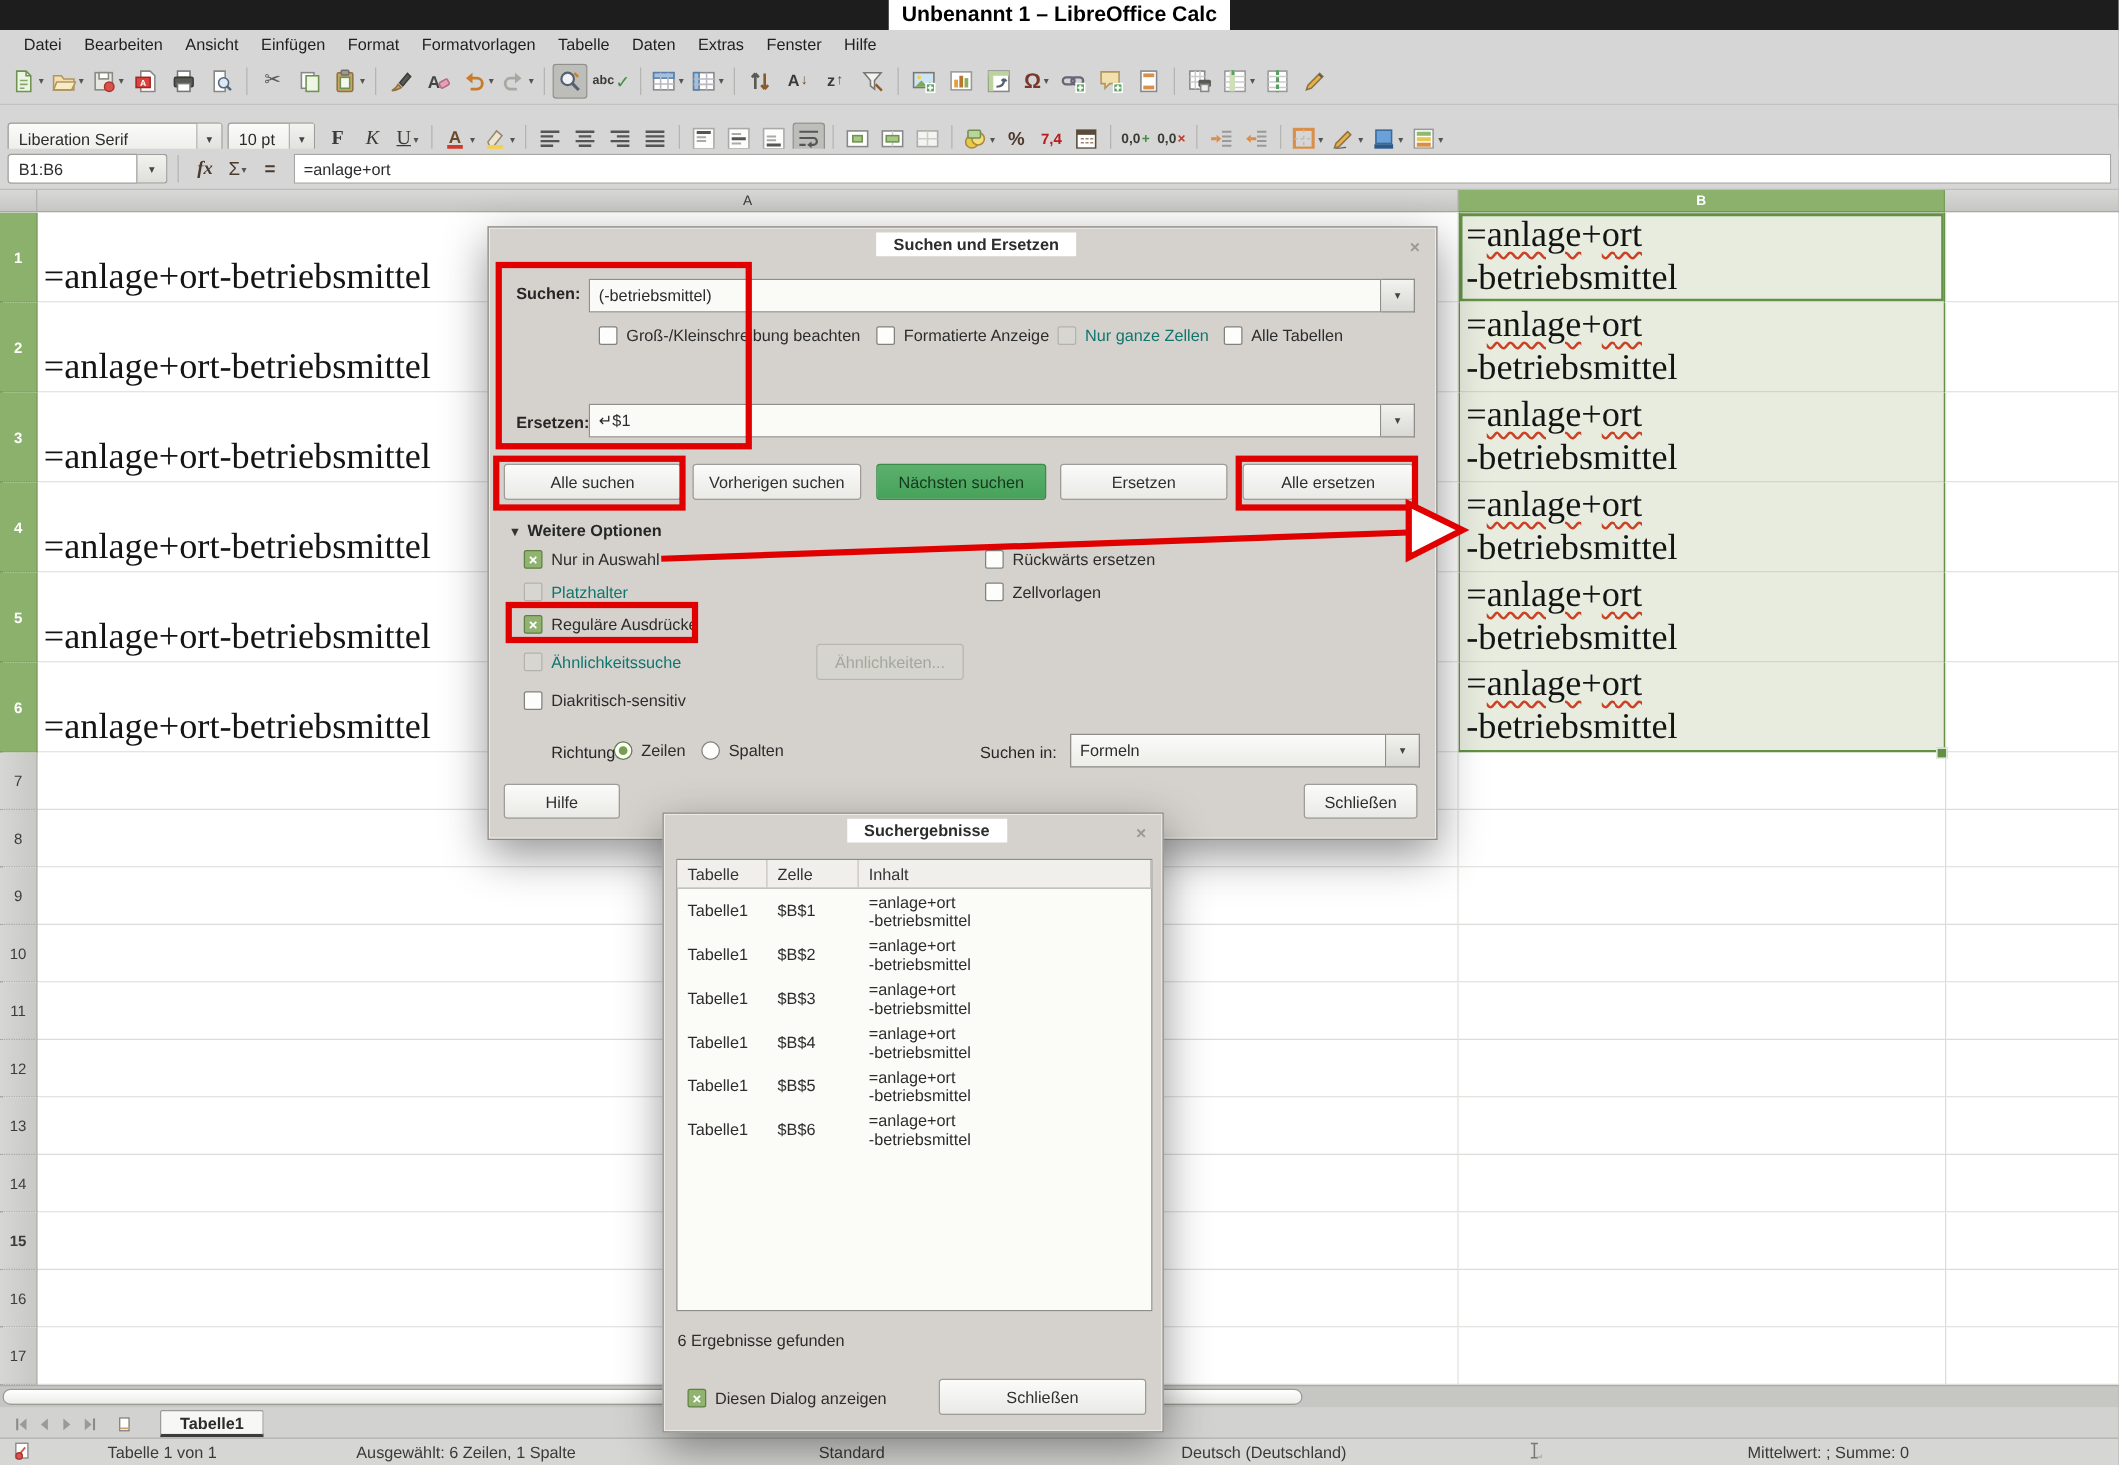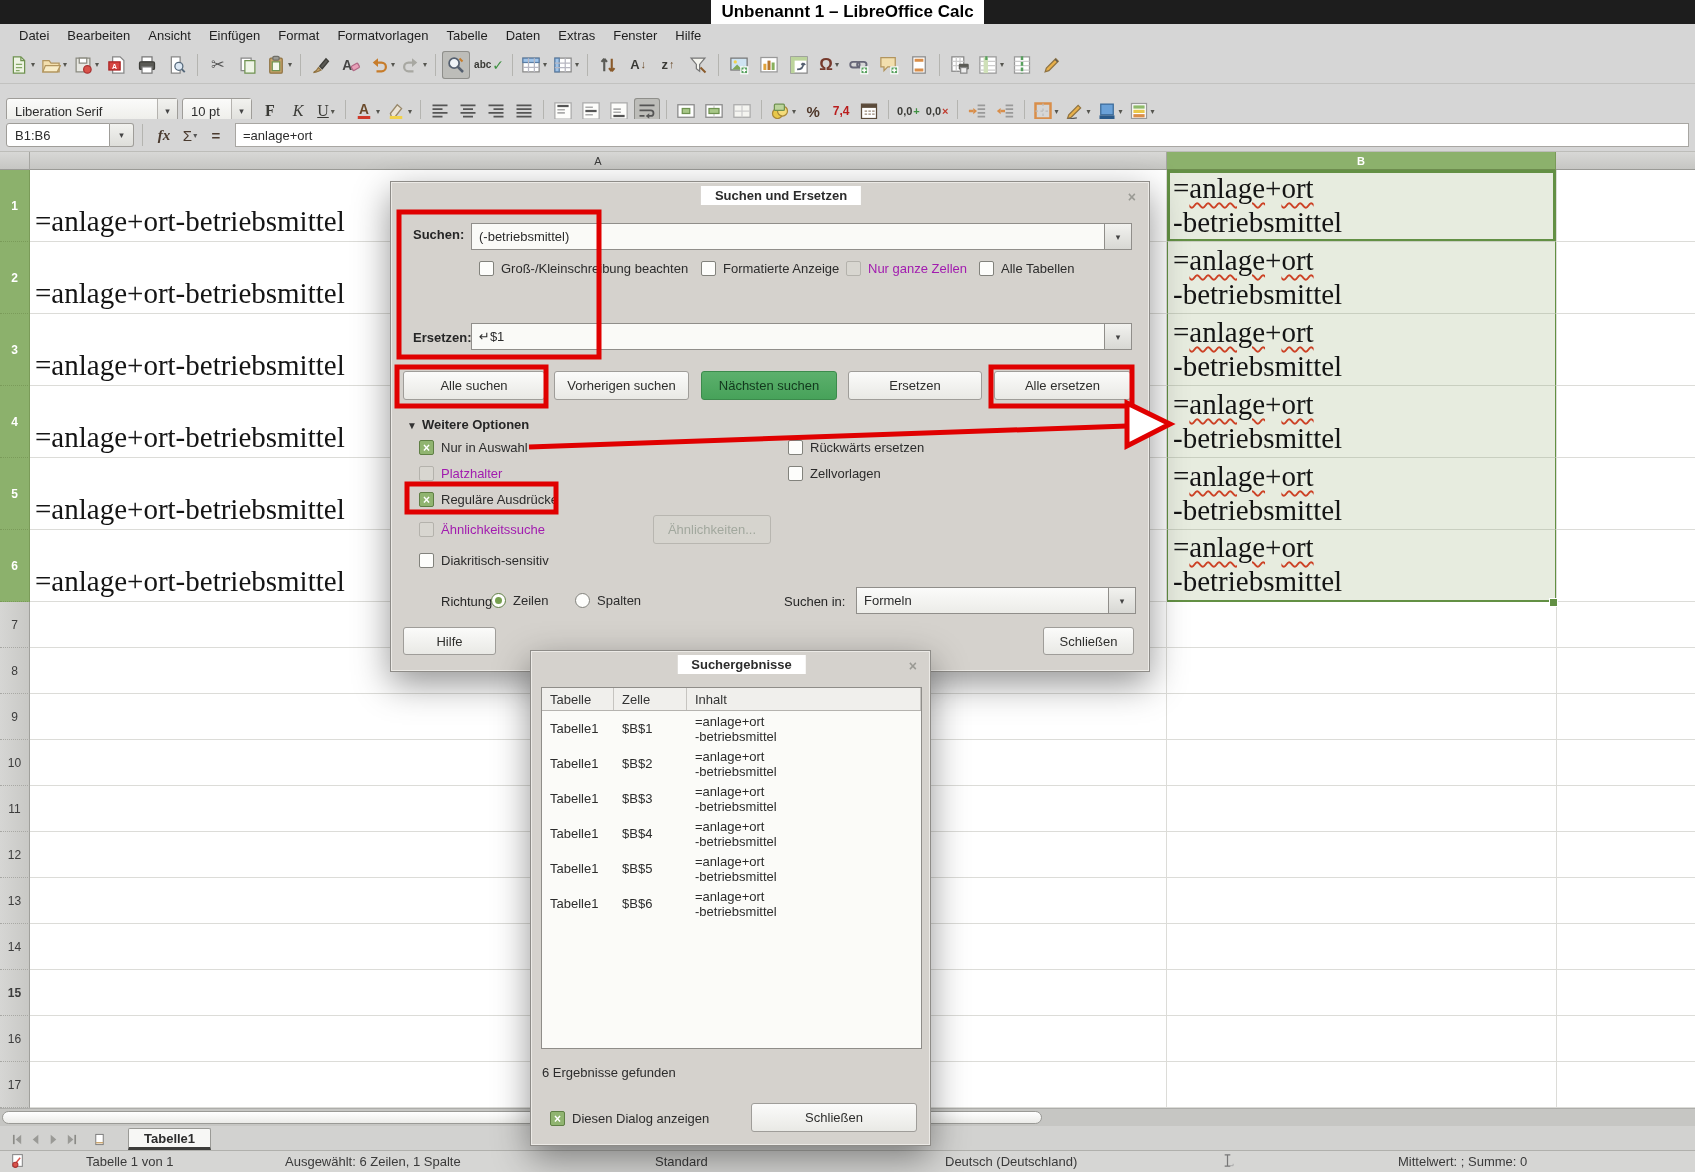--- a/index.html
+++ b/index.html
@@ -115,21 +115,21 @@
   .flabel{position:absolute;font-size:13px;font-weight:bold;color:#262626;}
   .combo{position:absolute;display:flex;height:27px;}
   .combo .field{flex:1;background:#fafaf7;border:1px solid #908e8a;font-size:13px;display:flex;
                 align-items:center;padding-left:7px;}
   .combo .drop{width:27px;border:1px solid #908e8a;border-left:none;background:linear-gradient(#f2f2ef,#d8d8d4);
                display:flex;align-items:center;justify-content:center;font-size:9px;color:#444;}
   .ck{position:absolute;display:flex;align-items:center;gap:7px;font-size:13px;color:#2c2c2c;white-space:nowrap;}
   .ck .box{width:15px;height:15px;background:#fdfdfb;border:1px solid #82827c;border-radius:2px;flex:none;
            display:flex;align-items:center;justify-content:center;font-size:12px;font-weight:bold;color:#fff;line-height:1;}
   .ck.checked .box{background:#90b470;border-color:#5f7f44;}
-  .ck.disabled{color:#a21caf;}
+  .ck.disabled{color:#0f766e;}
   .ck.disabled .box{background:#d8d6d0;border-color:#b4b2ac;}
   .radio{position:absolute;display:flex;align-items:center;gap:7px;font-size:13px;white-space:nowrap;}
   .radio .circ{width:15px;height:15px;border-radius:50%;background:#fdfdfb;border:1px solid #82827c;
                display:flex;align-items:center;justify-content:center;flex:none;}
   .radio.selected .circ{border-color:#5f7f44;}
   .radio .dot{width:7px;height:7px;border-radius:50%;background:transparent;}
   .radio.selected .dot{background:#76a04e;}
   .btn{position:absolute;display:flex;align-items:center;justify-content:center;font-size:13px;color:#2e2e2c;
        background:linear-gradient(#fbfbfa,#e9e9e5);border:1px solid #9f9d99;border-radius:3px;cursor:default;}
   .btn.green{background:linear-gradient(#5cb06c,#47a25a);border-color:#3c8a4c;color:#12381d;}
@@ -956,21 +956,21 @@
     <div class="btn disabled" style="left:262px;top:333px;width:118px;height:29px;">Ähnlichkeiten...</div>
 
     <div class="flabel" style="left:50px;top:412px;font-weight:normal;">Richtung:</div>
     <div id="fr-direction">
         <label class="radio selected" style="left: 100px; top: 411px;">
           <span class="circ">
             <span class="dot"></span>
           </span>
           <span>Zeilen</span>
         </label>
-        <label class="radio" style="left: 184px; top: 411px;">
+        <label class="radio" style="left: 170px; top: 411px;">
           <span class="circ">
             <span class="dot"></span>
           </span>
           <span>Spalten</span>
         </label>
       </div>
     <div class="flabel" style="left:393px;top:412px;font-weight:normal;">Suchen in:</div>
     <div class="combo" style="left:465px;top:405px;width:280px;">
       <div class="field" style="background:linear-gradient(#fbfbfa,#ecece8);">Formeln</div>
       <div class="drop">▾</div>

